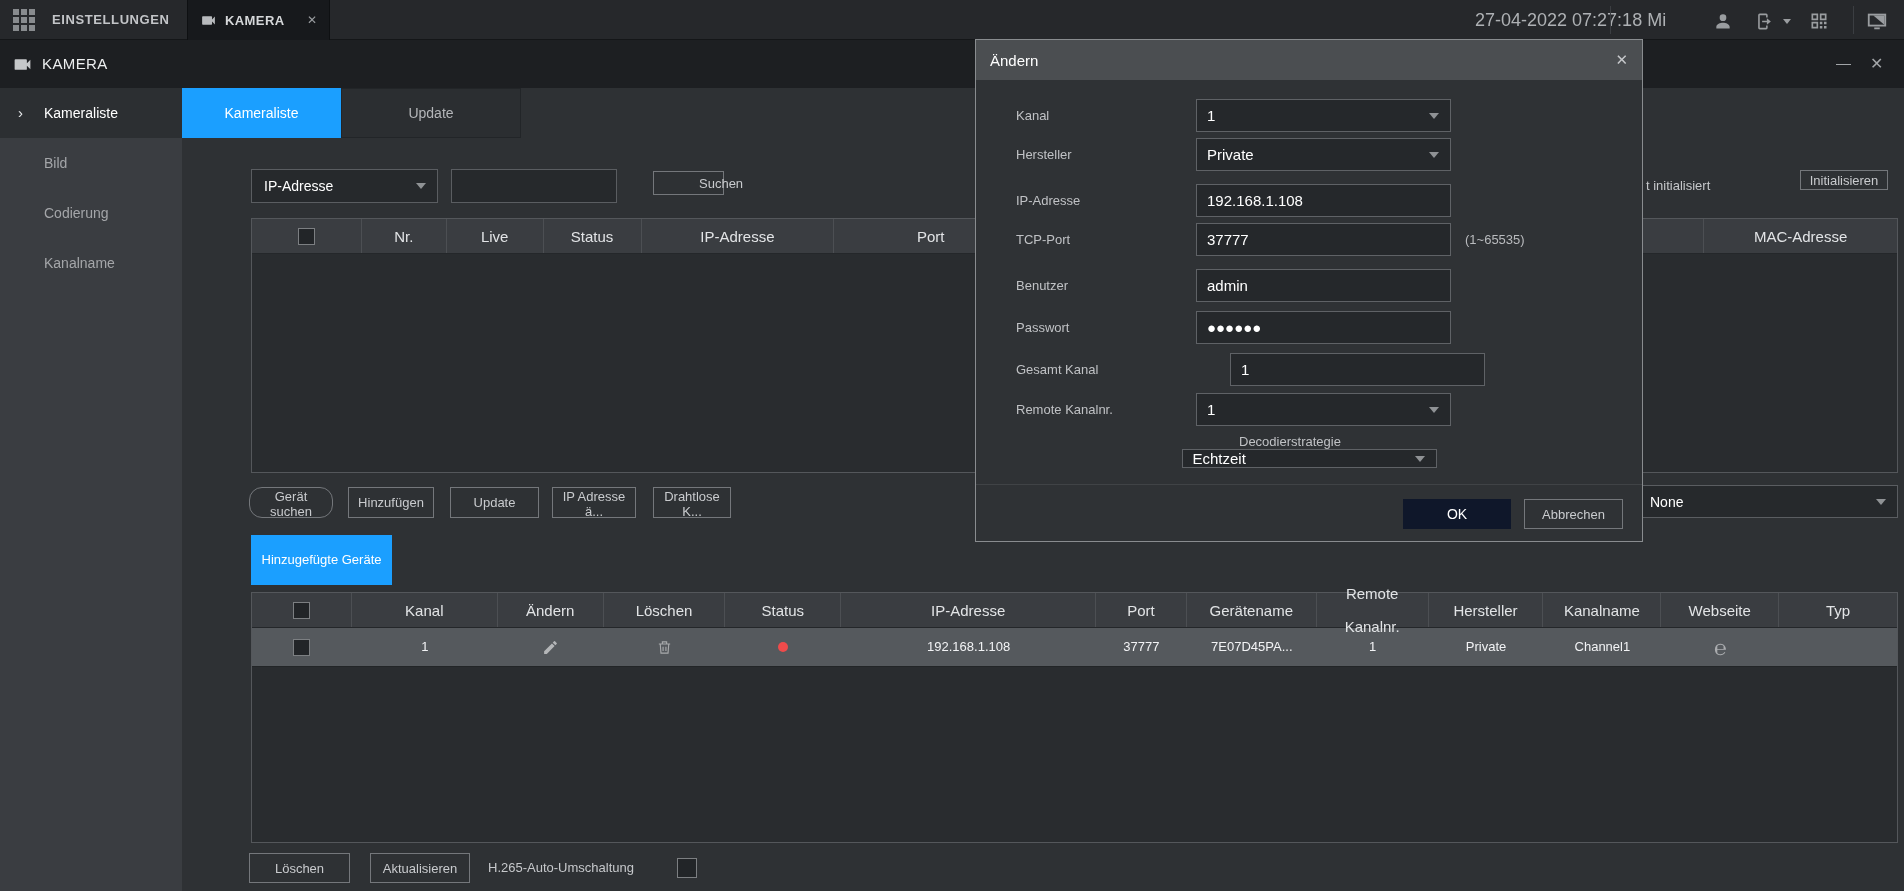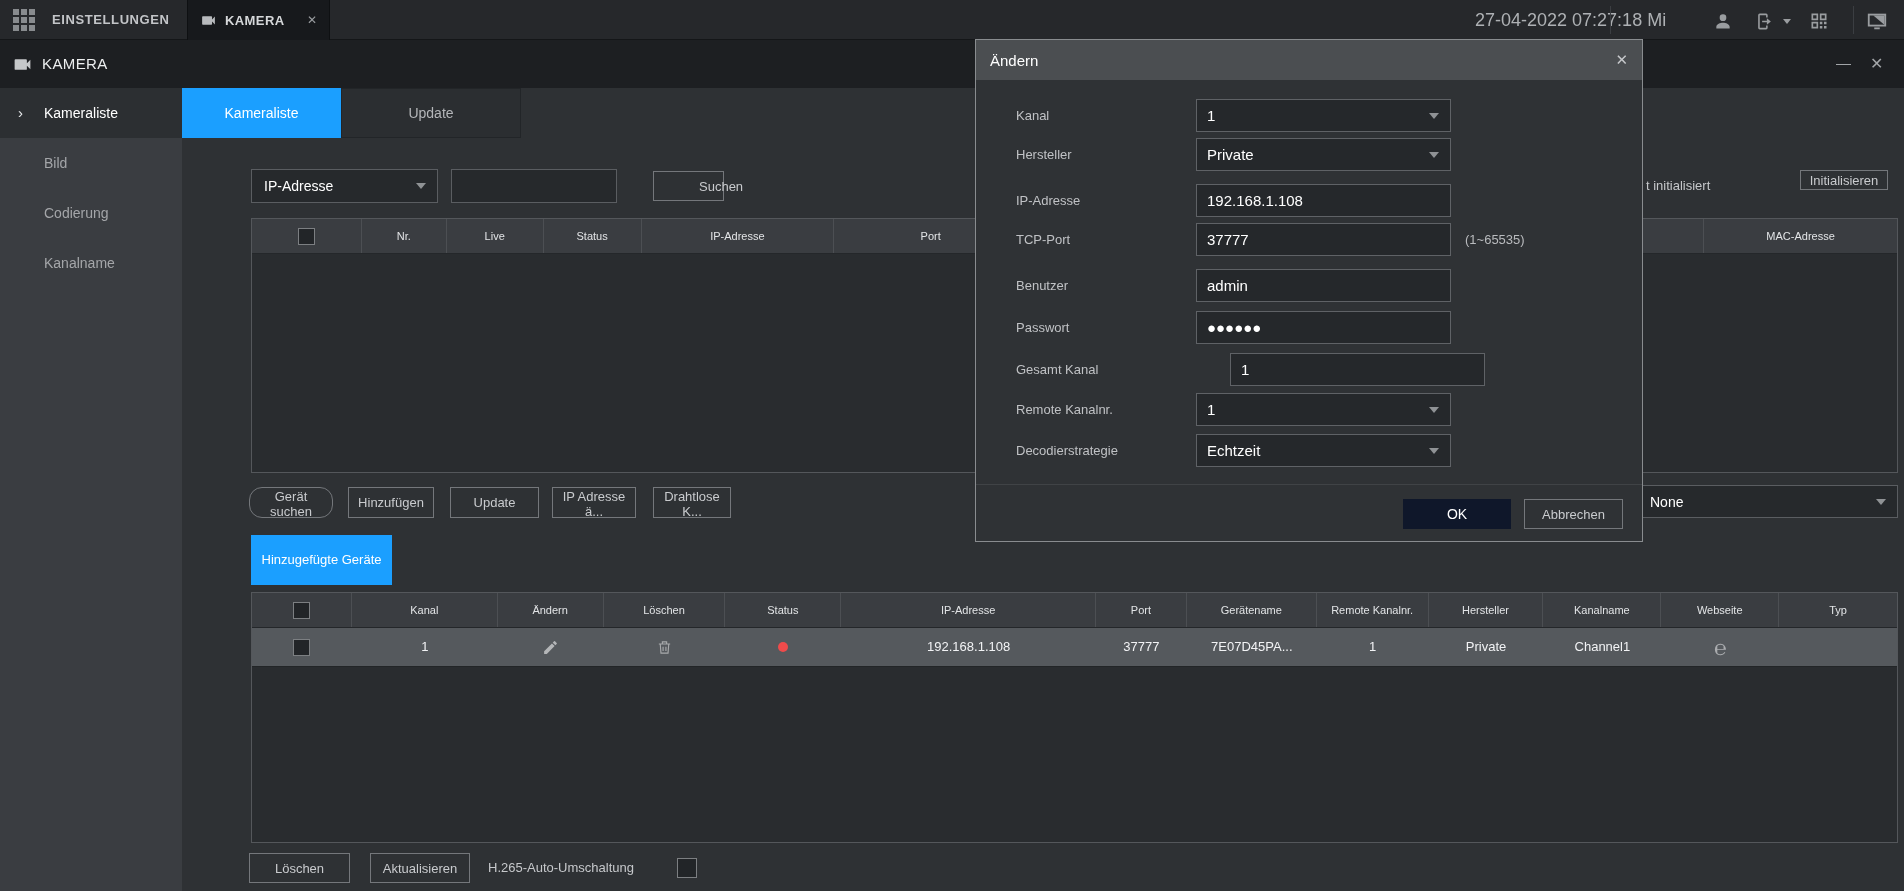--- a/index.html
+++ b/index.html
@@ -43,21 +43,21 @@
       border-left:5px solid transparent;border-right:5px solid transparent;border-top:6px solid #8f9295;}
   .inpbox{background:#26292c;border:1px solid #5a5d61;color:#fff;font-size:14px;padding:0 10px;
           position:absolute;box-sizing:border-box;font-family:inherit;outline:none;}
   .btn{border:1px solid #74777b;background:transparent;color:#c9cbce;font-size:13px;text-align:center;
        position:absolute;box-sizing:border-box;font-family:inherit;}
   .cb{display:inline-block;width:17px;height:17px;background:#222528;border:1px solid #7c7f82;
       box-sizing:border-box;}
   
   .tbl{border:1px solid #54575b;background:#292c2f;position:absolute;box-sizing:border-box;}
   .thead{display:flex;height:34px;background:#3a3d41;border-bottom:1px solid #24272a;}
-  .th{height:34px;line-height:33px;text-align:center;font-size:11px;color:#e2e4e6;
+  .th{height:34px;line-height:33px;text-align:center;font-size:15px;color:#e2e4e6;
       border-right:1px solid #4c4f53;box-sizing:border-box;display:flex;align-items:center;
       justify-content:center;}
   .th:last-child{border-right:none;}
   .trow{display:flex;height:38px;background:#55595d;border-bottom:1px solid #222527;}
   .td{height:38px;line-height:38px;text-align:center;font-size:13px;color:#f2f3f5;box-sizing:border-box;
       display:flex;align-items:center;justify-content:center;}
   .dot{width:10px;height:10px;border-radius:50%;background:#ef4b4b;}
   .eicon{font-size:21px;color:#aaacaf;line-height:1;}
   
   .modal{left:975px;top:39px;width:668px;height:503px;background:#2f3235;border:1px solid #898c8f;z-index:10;}
@@ -167,21 +167,21 @@
   </div>
 
   <div class="abs tab-main on" style="left:182px;width:159px;">Kameraliste</div>
   <div class="abs tab-main off" style="left:341px;width:180px;line-height:48px;">Update</div>
 
   <div class="selbox" style="left:251px;top:169px;width:187px;height:34px;">
     <span>IP-Adresse</span>
     <span class="dd"></span>
   </div>
   <input class="inpbox" style="left: 451px; top: 169px; width: 166px; height: 34px;" value="">
-  <button class="btn" style="left:653px;top:171px;width:71px;height:30px;padding-left:45px;">Suchen</button>
+  <button class="btn" style="left:653px;top:171px;width:71px;height:24px;padding-left:45px;">Suchen</button>
 
   <div class="abs" style="left:1646px;top:169px;height:34px;line-height:34px;font-size:13px;color:#c6c8cb;">t initialisiert</div>
   <button class="btn" style="left:1800px;top:170px;width:88px;height:20px;">Initialisieren</button>
 
   <div class="tbl" style="left:251px;top:218px;width:1647px;height:255px;">
     <div class="thead">
       <div class="th" style="width:110px;">
         <span class="cb"></span>
       </div>
       <div class="th" style="width:85px;">Nr.</div>
@@ -311,21 +311,21 @@
     </div>
 
     <div class="mrow" style="top:353px;">
       <div class="mlabel">Remote Kanalnr.</div>
       <div class="mselect">
         <span>1</span>
         <span class="dd"></span>
       </div>
     </div>
 
-    <div class="mrow" style="top:394px;">
+    <div class="mrow" style="top:394px;flex-direction:column;">
       <div class="mlabel">Decodierstrategie</div>
       <div class="mselect">
         <span>Echtzeit</span>
         <span class="dd"></span>
       </div>
     </div>
 
     <div class="modal-sep"></div>
     <button class="okbtn">OK</button>
     <button class="btn cancelbtn">Abbrechen</button>

